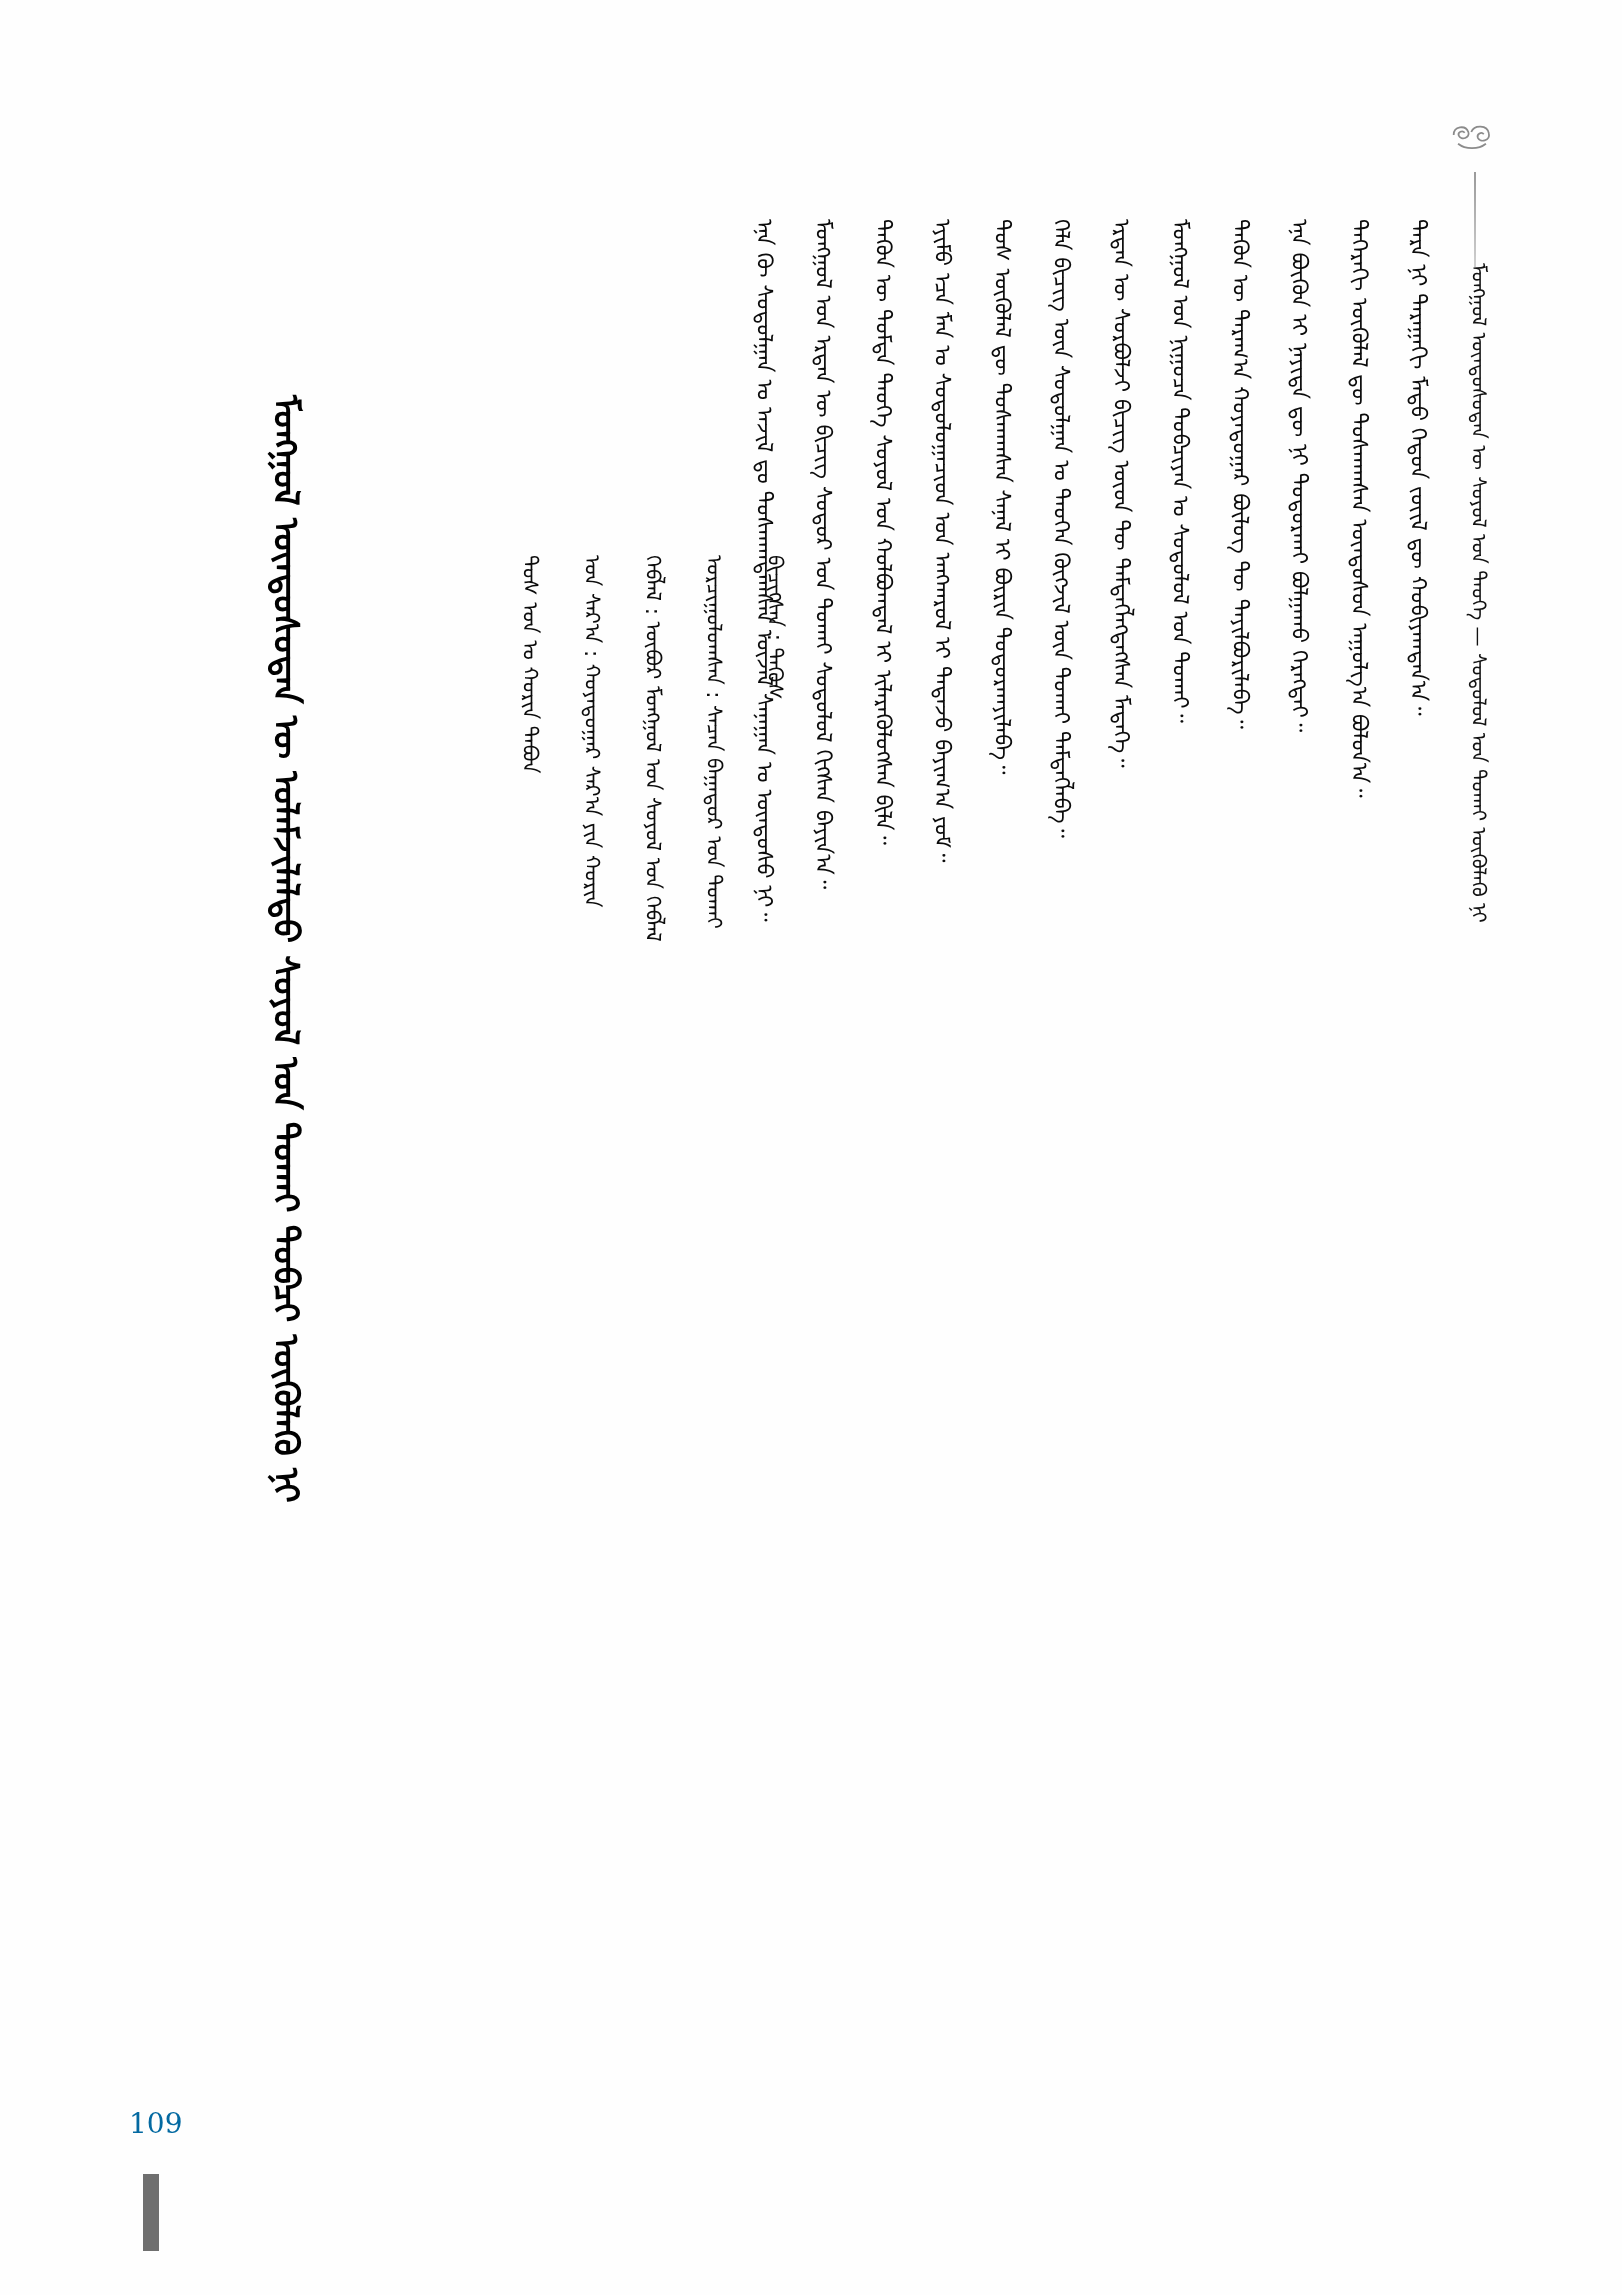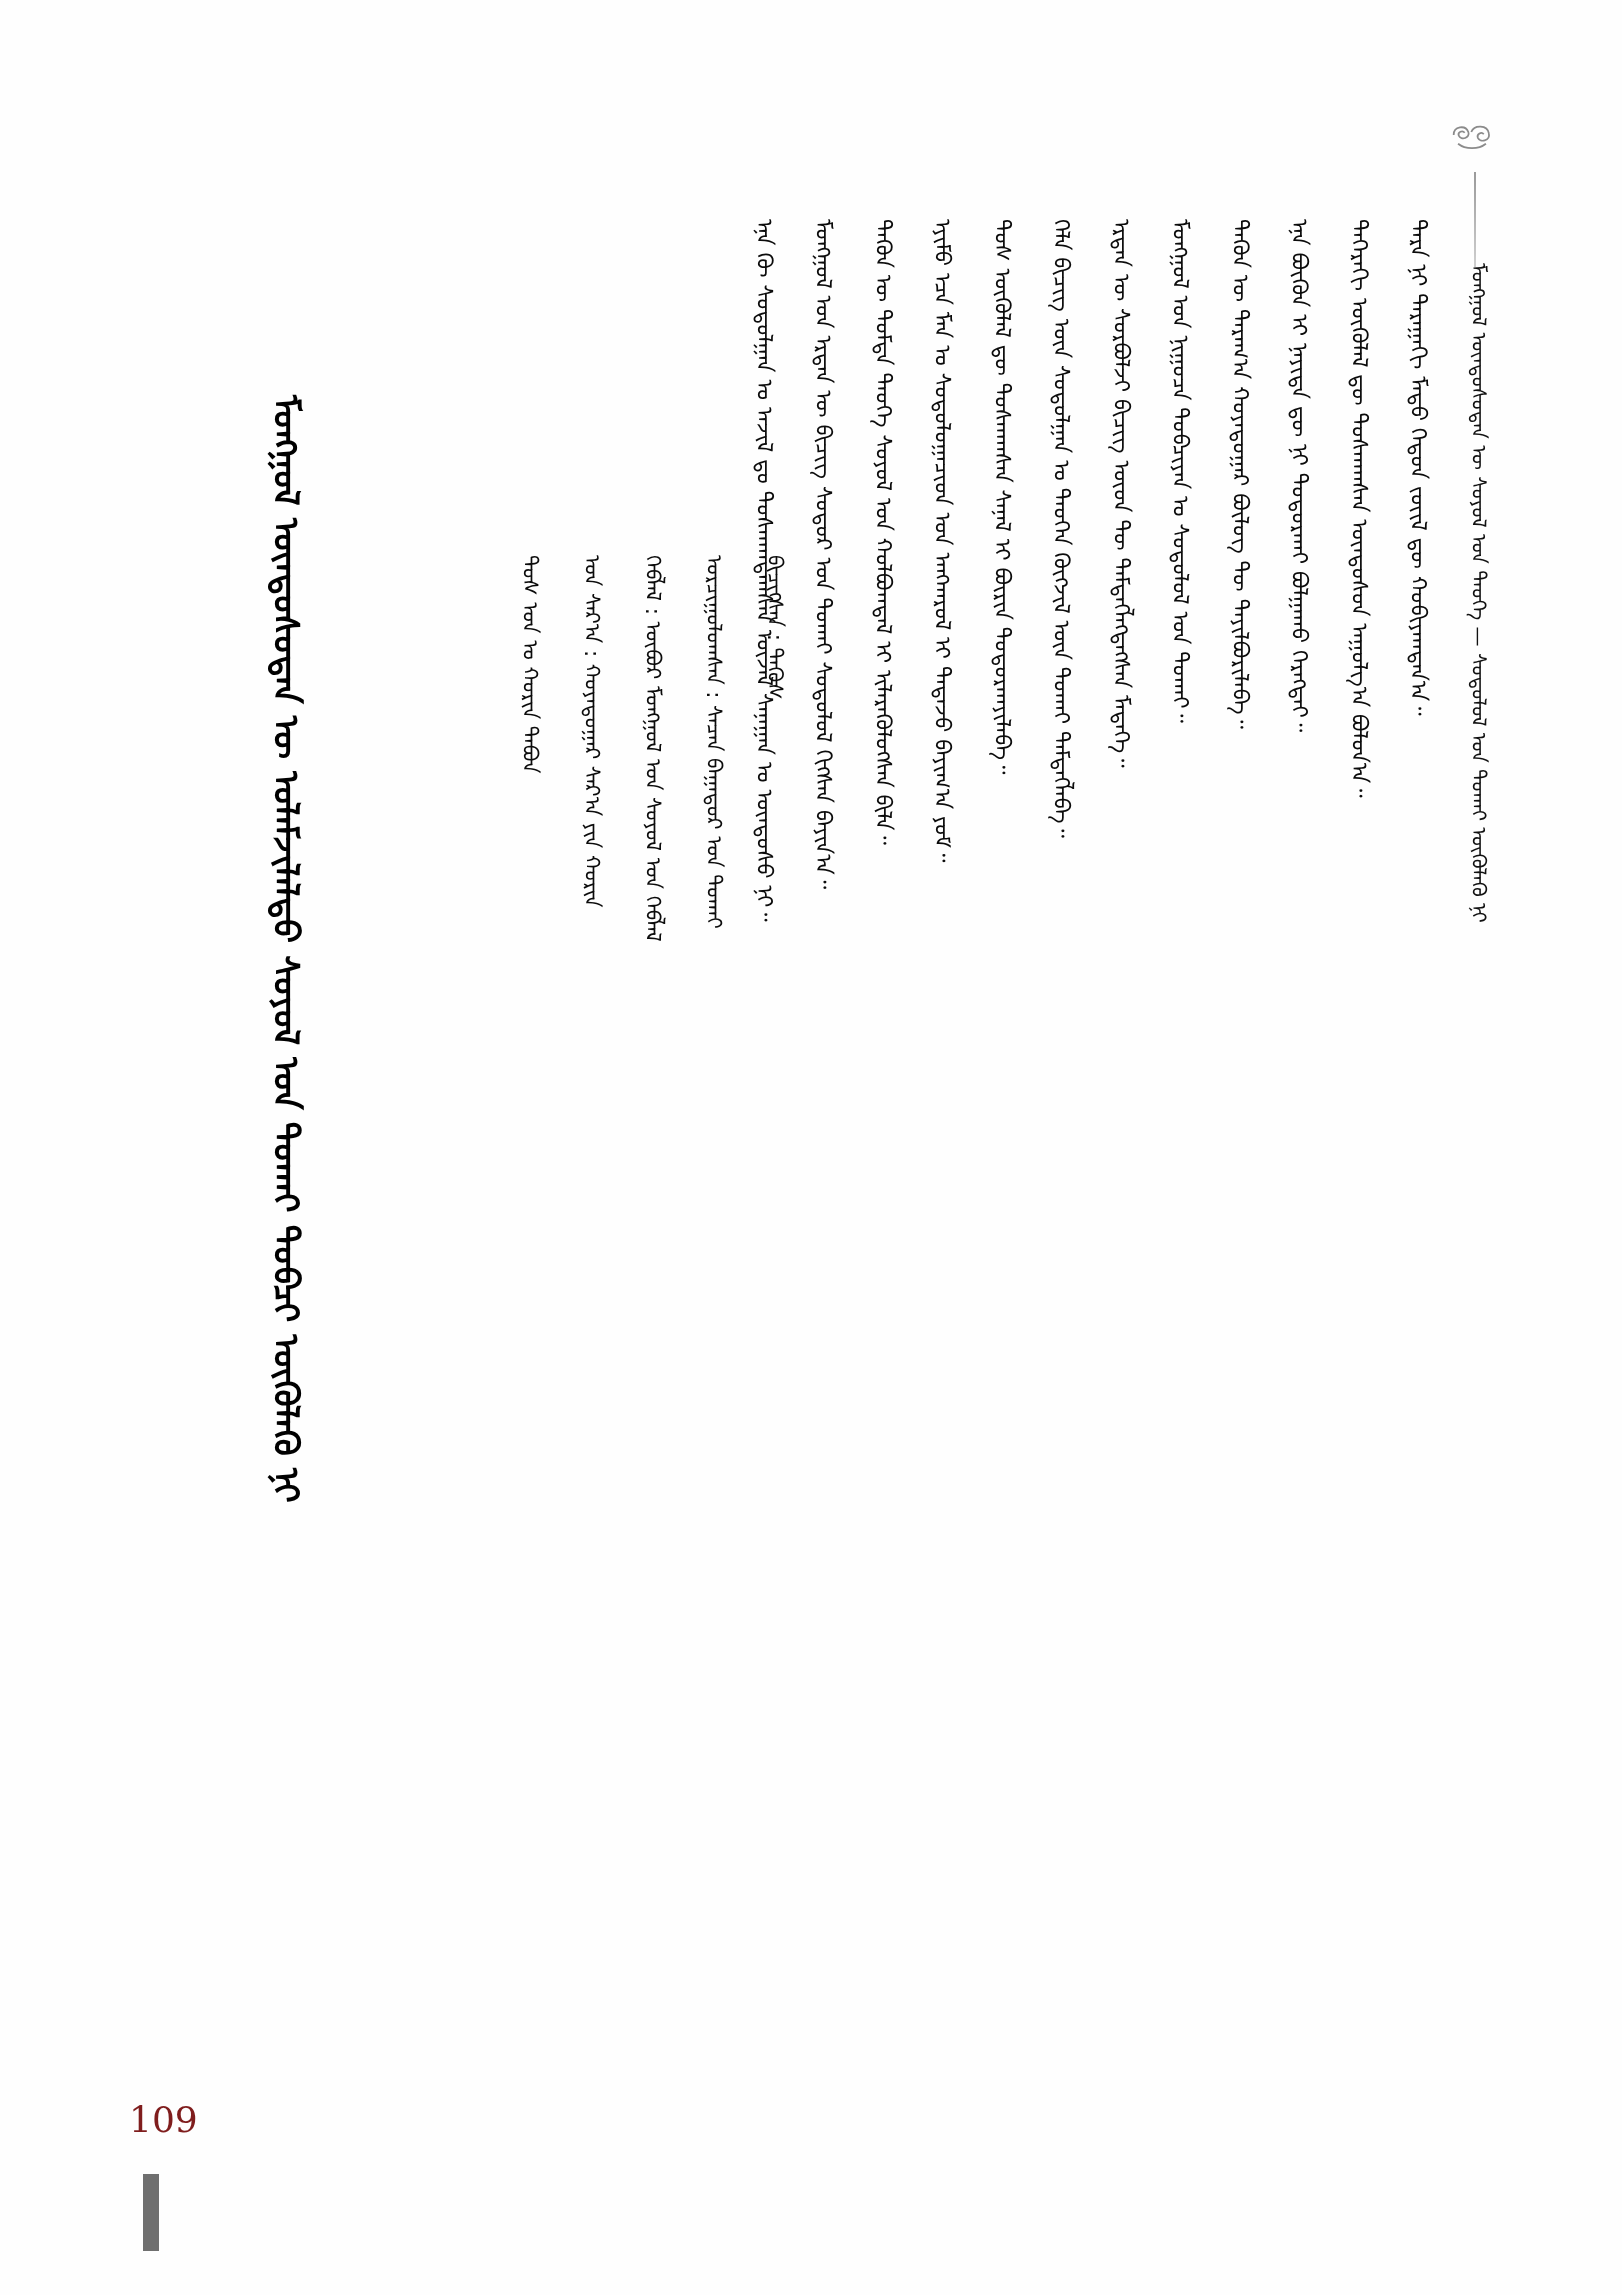--- a/index.html
+++ b/index.html
@@ -112,22 +112,22 @@
     color: #000;
     white-space: nowrap;
     letter-spacing: 0.7px;
   }
 
   
   .page-number {
     position: absolute;
     left: 129px;
     bottom: 155px;
-    font-size: 36px;
-    color: #7f1d1d;
+    font-size: 28px;
+    color: #0369a1;
     font-family: "DejaVu Serif", "Liberation Serif", serif;
   }
   .footer-bar {
     position: absolute;
     left: 143px;
     bottom: 44px;
     width: 16px;
     height: 77px;
     background: #6f6f6f;
   }

